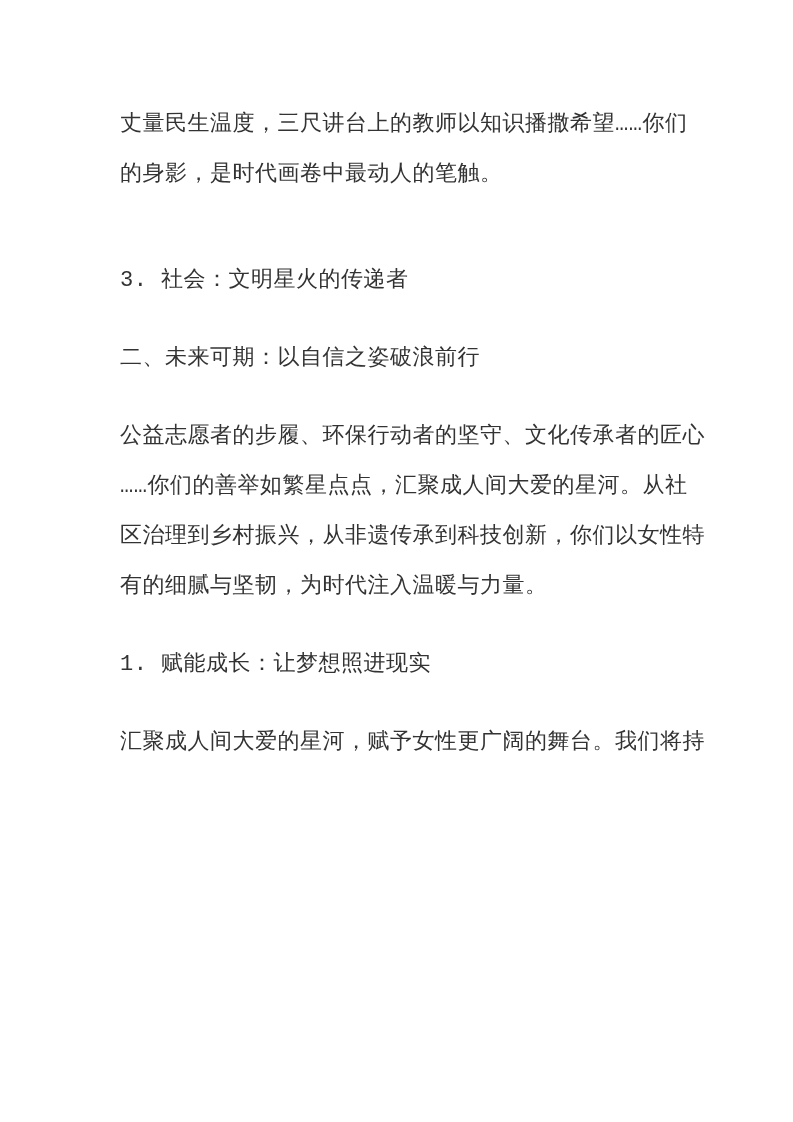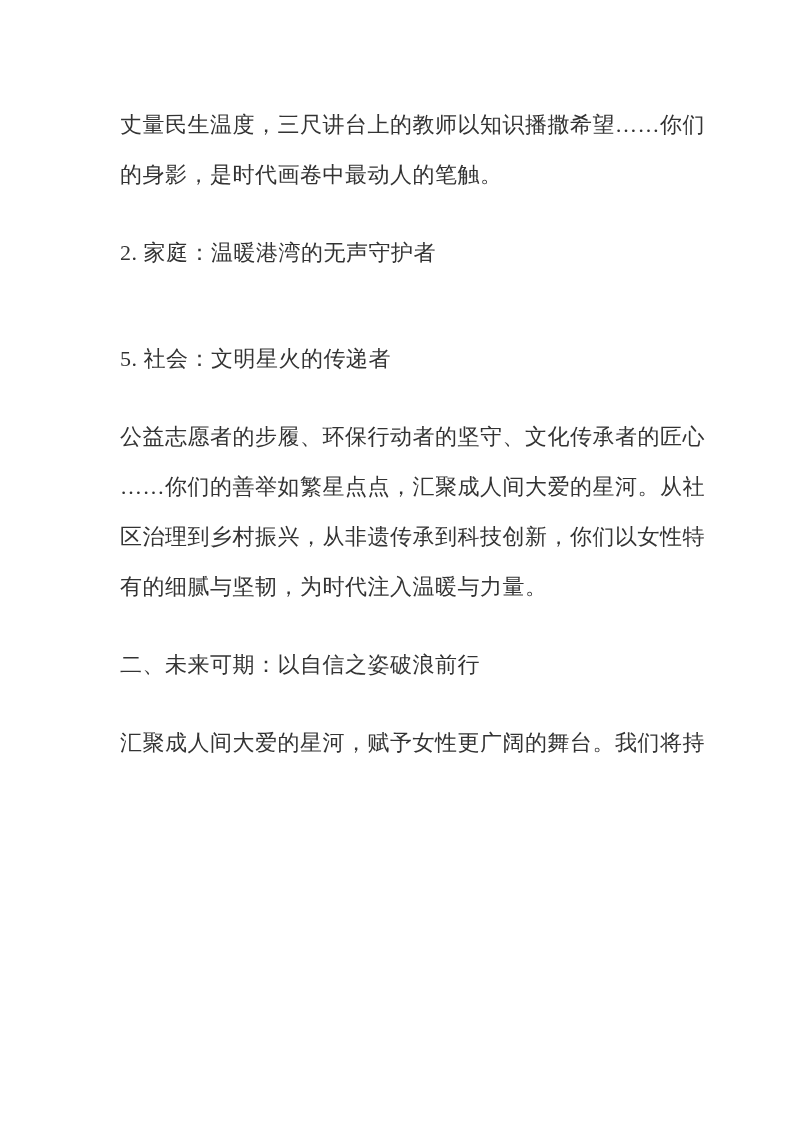--- a/index.html
+++ b/index.html
@@ -6,21 +6,21 @@
     margin: 0;
     padding: 0;
     background: #ffffff;
   }
   .page {
     position: relative;
     width: 793px;
     height: 1122px;
     background: #ffffff;
     overflow: hidden;
-    font-family: Liberation Serif, serif;
+    font-family: Liberation Mono, monospace;
   }
   .content {
     box-sizing: border-box;
     padding: 100px 45px 0 120px;
   }
   .block {
     margin: 28px 0 0 0;
     font-size: 22px;
     line-height: 50px;
     letter-spacing: 0.5px;
@@ -36,28 +36,28 @@
   }
 </style>
 </head>
 <body>
 
 <div class="page">
   <div class="content">
     <p class="block first">丈量民生温度，三尺讲台上的教师以知识播撒希望……你们
 的身影，是时代画卷中最动人的笔触。</p>
 
-    <p class="block">2. 家庭：温暖港湾的无声守护者</p>
 
 
-    <p class="block gap-lg">5. 社会：文明星火的传递者</p>
+    <p class="block gap-lg">3. 社会：文明星火的传递者</p>
+
+    <p class="block">二、未来可期：以自信之姿破浪前行</p>
 
     <p class="block">公益志愿者的步履、环保行动者的坚守、文化传承者的匠心
 ……你们的善举如繁星点点，汇聚成人间大爱的星河。从社
 区治理到乡村振兴，从非遗传承到科技创新，你们以女性特
 有的细腻与坚韧，为时代注入温暖与力量。</p>
 
-    <p class="block">二、未来可期：以自信之姿破浪前行</p>
-
+    <p class="block">1. 赋能成长：让梦想照进现实</p>
 
     <p class="block">汇聚成人间大爱的星河，赋予女性更广阔的舞台。我们将持</p>
   </div>
 </div>
 
 </body></html>

